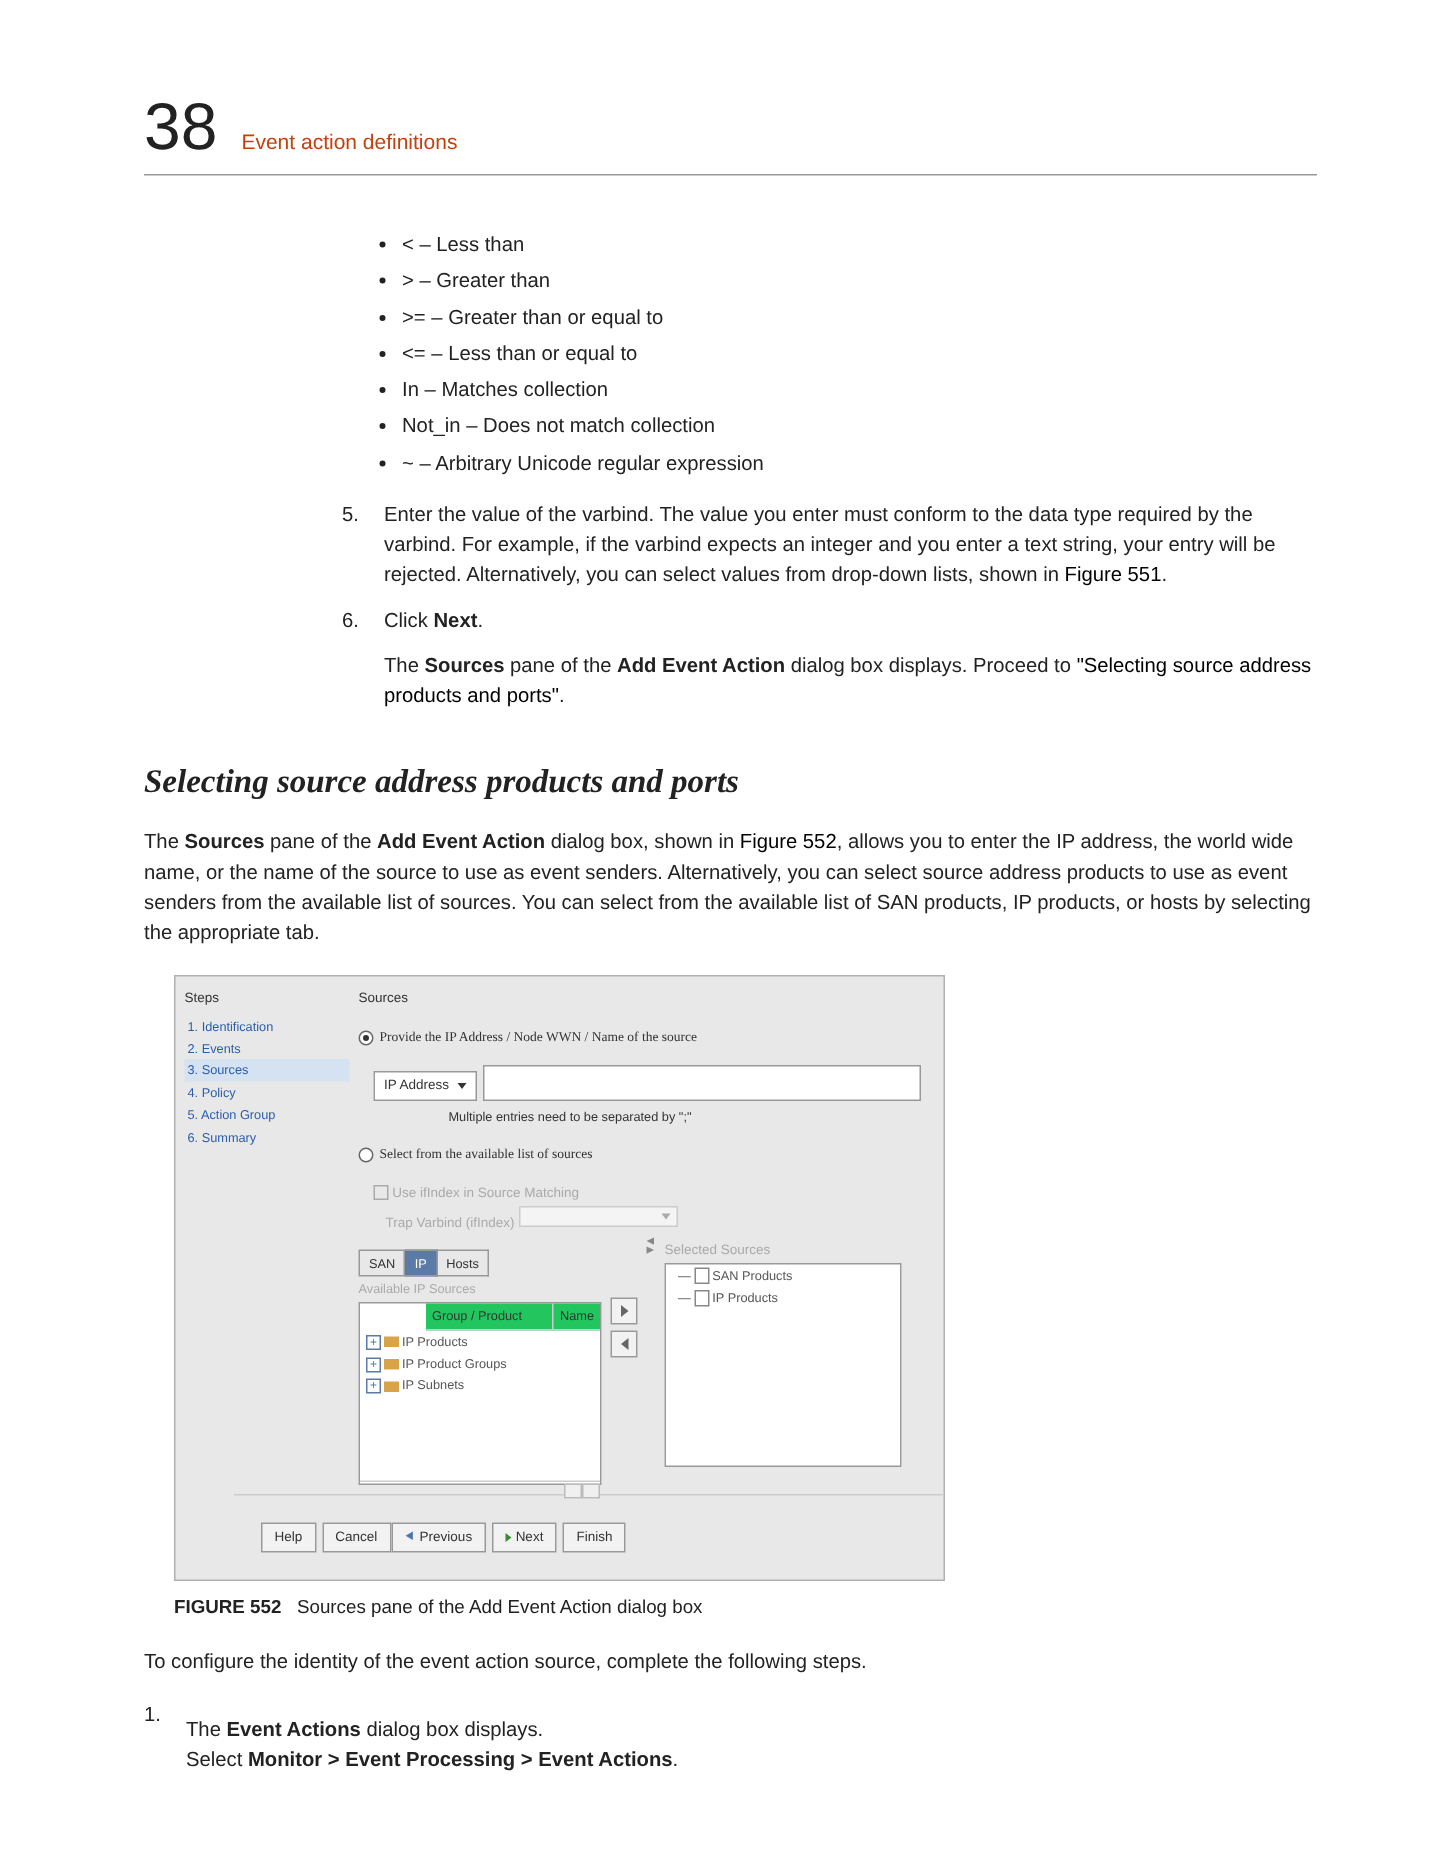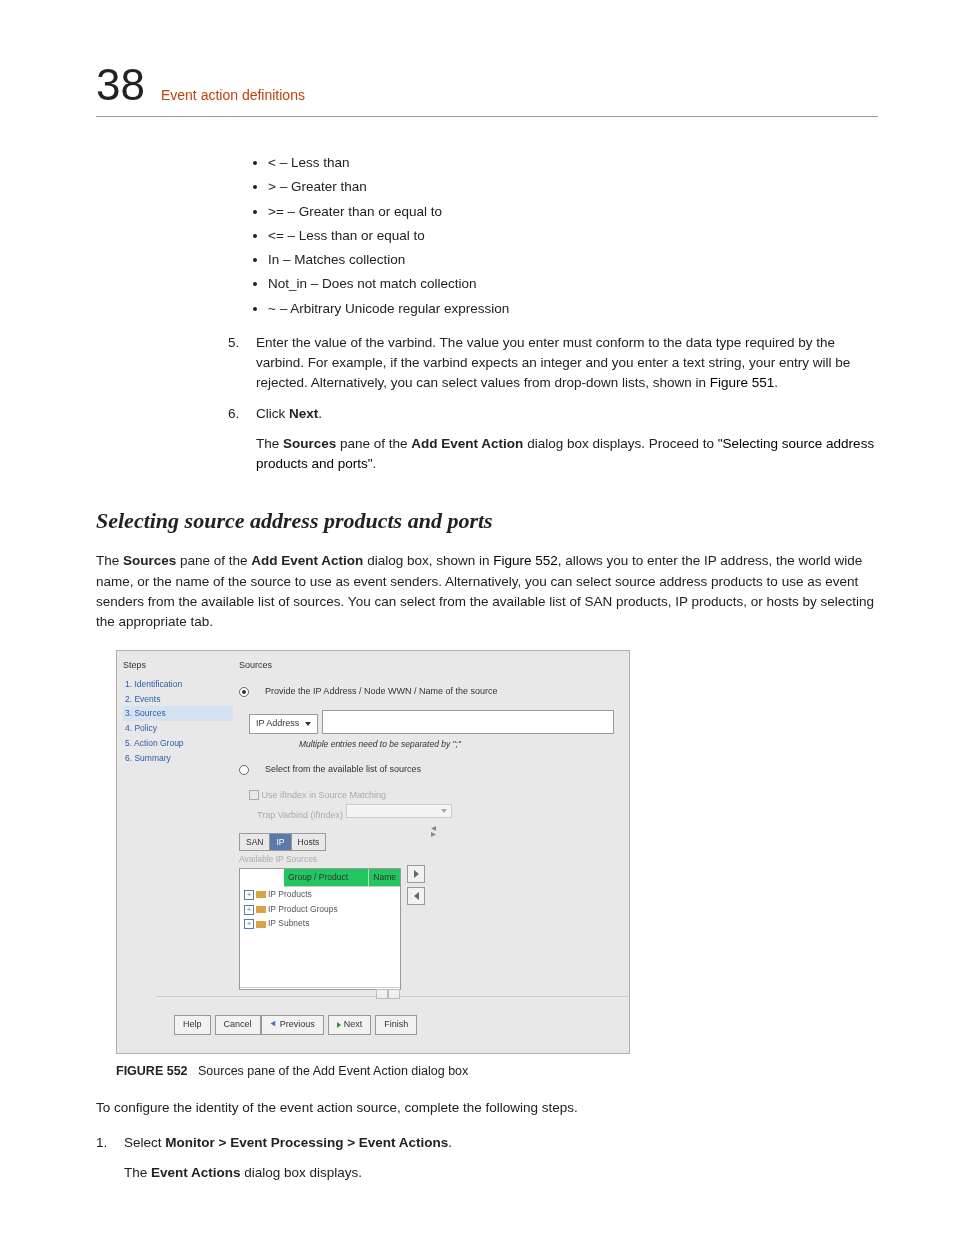--- a/index.html
+++ b/index.html
@@ -84,27 +84,27 @@
     padding: 8px 6px 6px 6px;
     gap: 6px;
   }
   .steps-panel {
     width: 110px;
   }
   .panel-title { font-size: 9px; margin-bottom: 4px; }
   .steps-list div { padding: 1px 2px; color: #2a5dab; font-size: 8.5px; }
   .steps-list .active { background: #d5e2f2; }
   .sources-panel { flex: 1; }
-  .radio-row { display: flex; align-items: center; gap: 16px; margin: 12px 0; }
+  .radio-row { display: flex; align-items: center; gap: 4px; margin: 12px 0; font-family: Liberation Serif, serif; }
   .radio { width: 8px; height: 8px; border-radius: 50%; border: 1px solid #666; display:inline-block; background:#fff;}
   .radio.sel::after { content:""; display:block; width:4px; height:4px; background:#333; border-radius:50%; margin:2px;}
   .ip-box { border:1px solid #999; background:#fff; padding:2px 6px; display:inline-flex; align-items:center; gap:6px; margin:4px 0 0 10px;}
   .dropdown-triangle { width:0;height:0;border-left:3px solid transparent;border-right:3px solid transparent;border-top:4px solid #333;}
   .entry-box { border:1px solid #999; background:#fff; width:290px; height:22px; margin-left:4px; display:inline-block; vertical-align:top;}
-  .hint { font-size:8.5px; margin:4px 0 8px 60px;font-style:italic; }
+  .hint { font-size:8.5px; margin:4px 0 8px 60px; }
   .disabled { color:#aaa; }
   .cb { width:8px; height:8px; border:1px solid #aaa; display:inline-block; vertical-align:middle;}
   .trap-select { border:1px solid #ccc; background:#f4f4f4; width:104px; height:12px; display:inline-block; position:relative;}
   .trap-select .dropdown-triangle { position:absolute; right:4px; top:4px; border-top-color:#aaa;}
   .tabs { display:flex; gap:0; margin-top:8px;}
   .tab { padding:2px 6px; border:1px solid #999; font-size:8.5px; background:#e8e8e8;}
   .tab:not(:first-child){ border-left:none;}
   .tab.active{ background:#5b7aa6; color:#fff;}
   .list-area { display:flex; gap:6px; }
   .list-box { border:1px solid #999; background:#fff; height:120px; font-size:8.5px; }
@@ -243,20 +243,27 @@
                     <span class="arrow-r"></span>
                   </div>
               <div class="arrow-btn">
                     <span class="arrow-l"></span>
                   </div>
             </div>
             <div class="divider-col">
               <span class="divider-mark">◂</span>
               <span class="divider-mark">▸</span>
             </div>
+            <div style="flex:0 0 auto; padding-top:0;">
+              <div class="sel-head disabled" style="border:none; background:none; padding:2px 0;">Selected Sources</div>
+              <div class="list-box sel-box" style="height:134px;">
+                <div class="tree-row disabled" style="padding-left:8px;">— <span class="doc-icon"></span><span>SAN Products</span></div>
+                <div class="tree-row disabled" style="padding-left:8px;">— <span class="doc-icon"></span><span>IP Products</span></div>
+              </div>
+            </div>
           </div>
         </div>
       </div>
       <div class="dialog-footer">
         <div style="display:flex; gap:4px;">
           <span class="btn">Help</span>
           <span class="btn">Cancel</span>
         </div>
         <div style="display:flex; gap:4px;">
           <span class="btn">
@@ -274,24 +281,24 @@
 
     <div class="figure-caption" style="margin-left:20px;">
       <span class="bold">FIGURE 552</span>&nbsp;&nbsp;&nbsp;<span>Sources pane of the Add Event Action dialog box</span>
     </div>
 
     <div style="margin-bottom:14px;">To configure the identity of the event action source, complete the following steps.</div>
 
     <div class="step">
       <div class="step-num">1.</div>
       <div class="step-body">
+        <div style="margin-top:10px;">
+          <span>The </span><span class="bold">Event Actions</span><span> dialog box displays.</span>
+        </div>
         <div>
           <span>Select </span><span class="bold">Monitor &gt; Event Processing &gt; Event Actions</span><span>.</span>
         </div>
-        <div style="margin-top:10px;">
-          <span>The </span><span class="bold">Event Actions</span><span> dialog box displays.</span>
-        </div>
       </div>
     </div>
 
     </div>
   </div>
 </div>
 
 </body></html>

